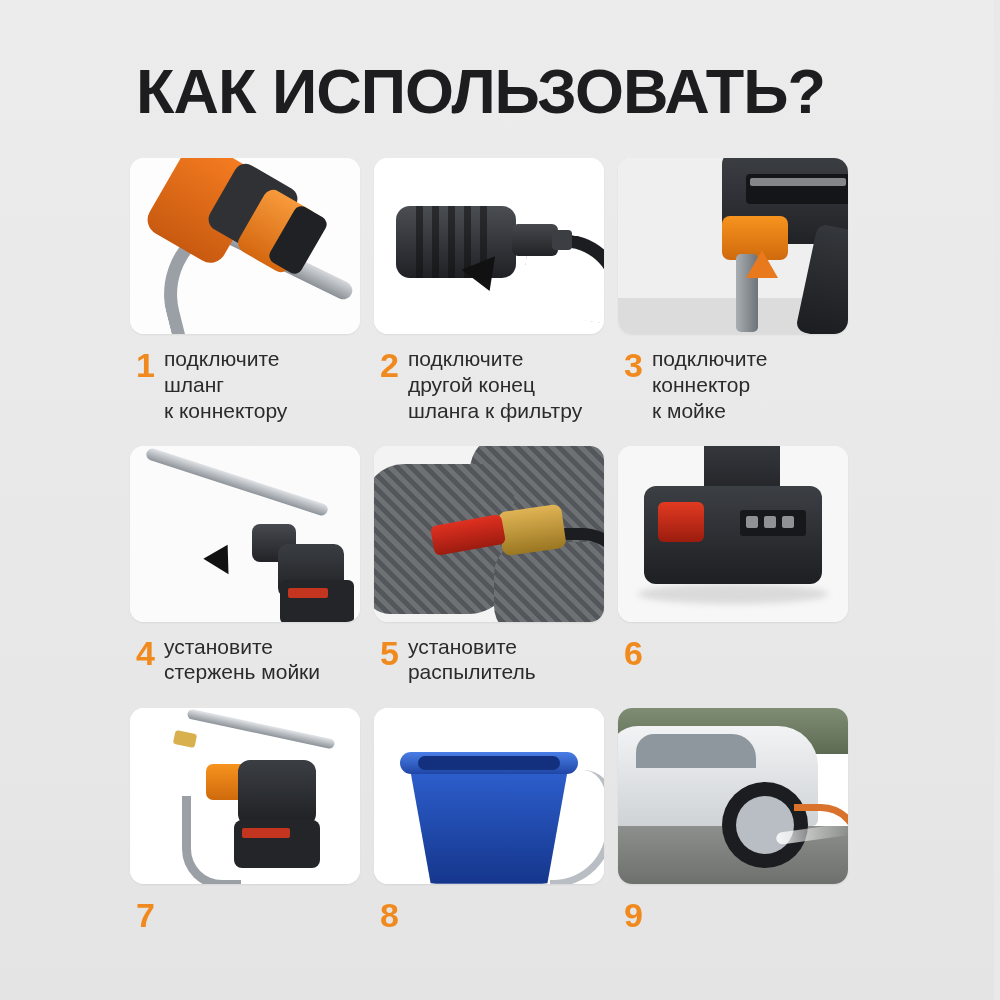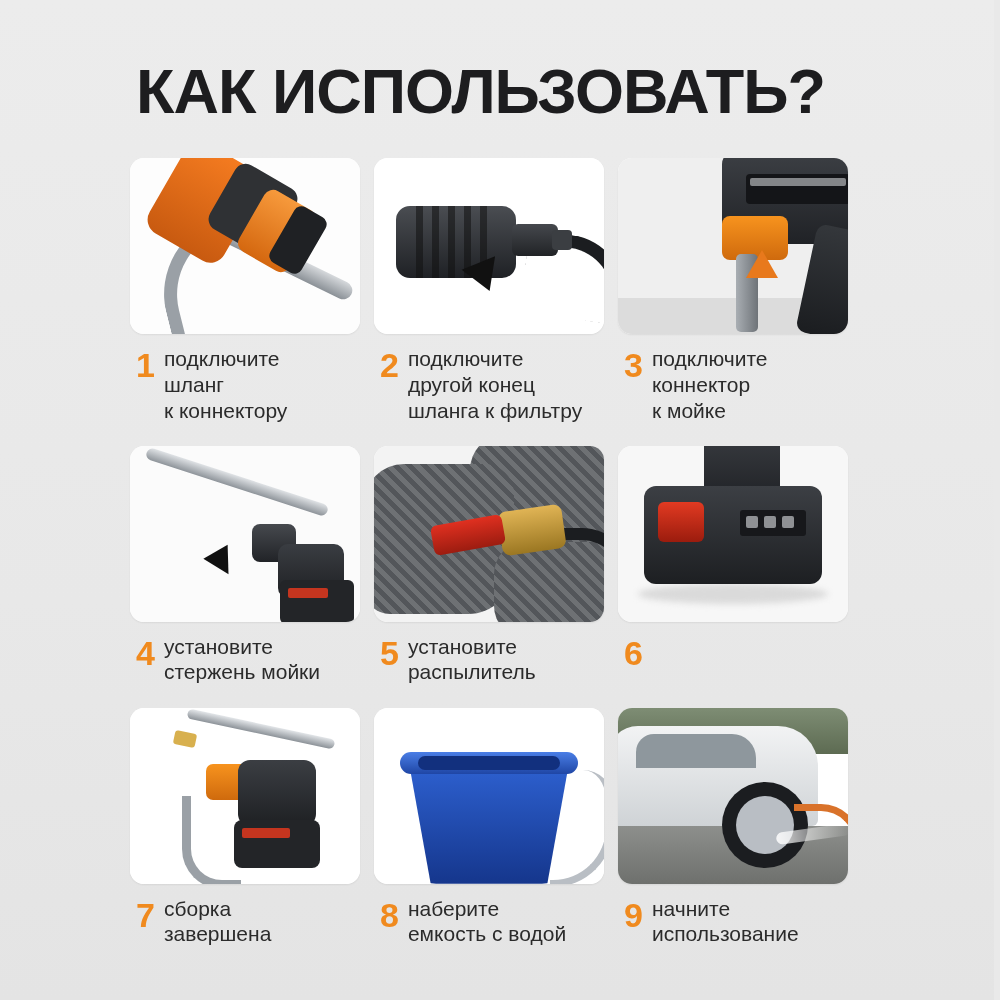--- a/index.html
+++ b/index.html
@@ -286,52 +286,46 @@
         <div class="g p7hose"></div>
         <div class="g p7lance"></div>
         <div class="g p7gold"></div>
         <div class="g p7orange"></div>
         <div class="g p7body"></div>
         <div class="g p7batt"></div>
         <div class="g p7red"></div>
       </div>
       <div class="caption">
         <div class="num">7</div>
-        <div class="ctext">сборка
-завершена</div>
       </div>
     </div>
 
     <div class="cell">
       <div class="photo">
         <div class="g p8bg"></div>
         <div class="g p8handle"></div>
         <div class="g p8bucket"></div>
         <div class="g p8rim"></div>
         <div class="g p8inner"></div>
       </div>
       <div class="caption">
         <div class="num">8</div>
-        <div class="ctext">наберите
-емкость с водой</div>
       </div>
     </div>
 
     <div class="cell">
       <div class="photo">
         <div class="g p9sky"></div>
         <div class="g p9ground"></div>
         <div class="g p9car"></div>
         <div class="g p9win"></div>
         <div class="g p9wheel"></div>
         <div class="g p9rim"></div>
         <div class="g p9hose"></div>
         <div class="g p9spray"></div>
       </div>
       <div class="caption">
         <div class="num">9</div>
-        <div class="ctext">начните
-использование</div>
       </div>
     </div>
 
   </div>
 </div>
 
 </body></html>

